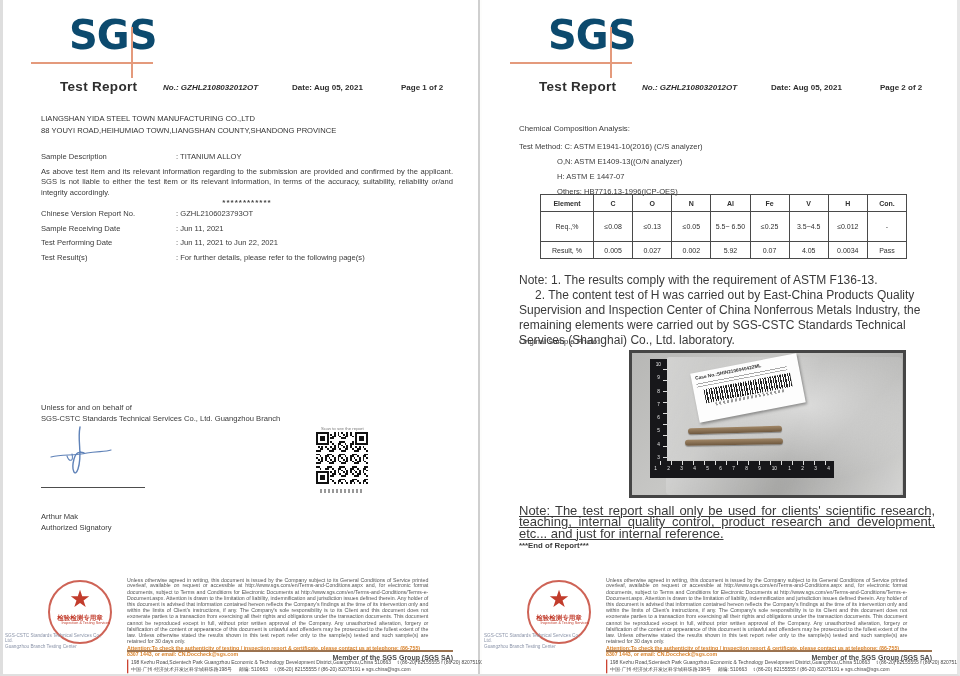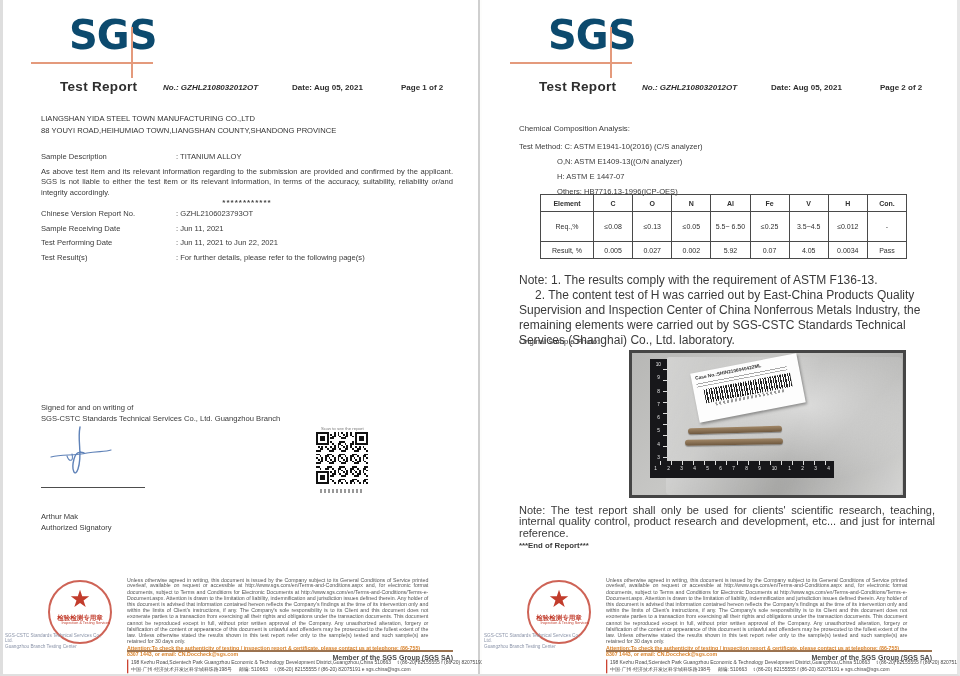--- a/index.html
+++ b/index.html
@@ -72,21 +72,21 @@
   .ruler-h .nums span{font-size:6px;transform:scale(.8);line-height:7px;}
   .ruler-h::before{content:"";position:absolute;left:0;top:0;width:100%;height:4px;background:repeating-linear-gradient(90deg,transparent 0 10px,#ddd 10px 11px);}
   .rod{position:absolute;height:6px;border-radius:3px;background:linear-gradient(180deg,#a18767,#6e583f);box-shadow:0 1px 1px rgba(0,0,0,.35);}
   .rod1{left:56px;top:74px;width:94px;transform:rotate(-1.5deg);}
   .rod2{left:53px;top:86px;width:98px;transform:rotate(-1deg);}
   .label{position:absolute;left:62px;top:10px;width:108px;height:50px;background:#fdfdfd;transform:rotate(-11deg);box-shadow:1px 2px 3px rgba(0,0,0,.35);padding:3px 4px;}
   .label .case{font-size:6px;font-weight:700;color:#333;transform:scale(.8);transform-origin:left top;white-space:nowrap;}
   .label .tiny{margin-top:1px;width:92px;height:5px;background:repeating-linear-gradient(0deg,#aaa 0 1px,transparent 1px 3px);}
   .label .bars{margin:3px auto 0;width:88px;height:14px;background:repeating-linear-gradient(90deg,#222 0 1px,transparent 1px 2px,#222 2px 3.5px,transparent 3.5px 5px);}
   .label .num{margin:1px auto 0;width:70px;height:3px;background:repeating-linear-gradient(90deg,#999 0 2px,transparent 2px 4px);}
-  .usage{position:absolute;left:37px;top:505px;width:416px;font-size:11px;line-height:11.3px;text-align:justify;}
+  .usage{position:absolute;left:37px;top:505px;width:416px;font-size:13px;line-height:11.3px;text-align:justify;text-decoration:underline;}
   .eor{position:absolute;left:37px;top:541px;width:400px;text-align:left;font-size:7.8px;font-weight:600;}
 </style>
 </head>
 <body>
 
 <div class="canvas">
 
   <section class="page p1">
     <div class="logo">SGS</div>
     <div class="crop-h"></div>
@@ -124,21 +124,21 @@
         <span class="lab">Test Performing Date</span>
         <span class="val">: Jun 11, 2021 to Jun 22, 2021</span>
       </div>
       <div class="frow">
         <span class="lab">Test Result(s)</span>
         <span class="val">: For further details, please refer to the following page(s)</span>
       </div>
     </div>
 
     <div class="signed">
-      <div>Signed for and on writing of</div>
+      <div>Unless for and on behalf of</div>
       <div>SGS-CSTC Standards Technical Services Co., Ltd. Guangzhou Branch</div>
     </div>
     <svg class="sig-svg" width="70" height="58" viewBox="0 0 70 58">
       <path d="M33 3 C30 18 36 30 31 45 C28 54 24 46 27 35 C29 28 33 27 37 29" fill="none" stroke="#5f82b8" stroke-width="1.4" stroke-linecap="round"></path>
       <path d="M4 33 C16 30 26 32 40 29 C50 27 58 28 64 26" fill="none" stroke="#5f82b8" stroke-width="1.2" stroke-linecap="round"></path>
       <path d="M20 32 C22 38 27 38 25 30" fill="none" stroke="#5f82b8" stroke-width="1.1" stroke-linecap="round"></path>
     </svg>
     <div class="sig-rule"></div>
     <div class="sig-name">
       <div>Arthur Mak</div>

